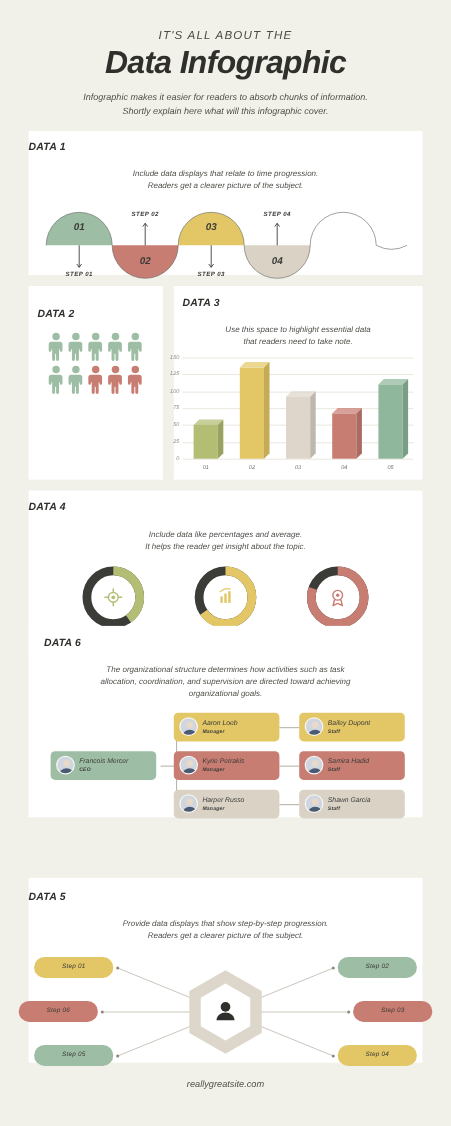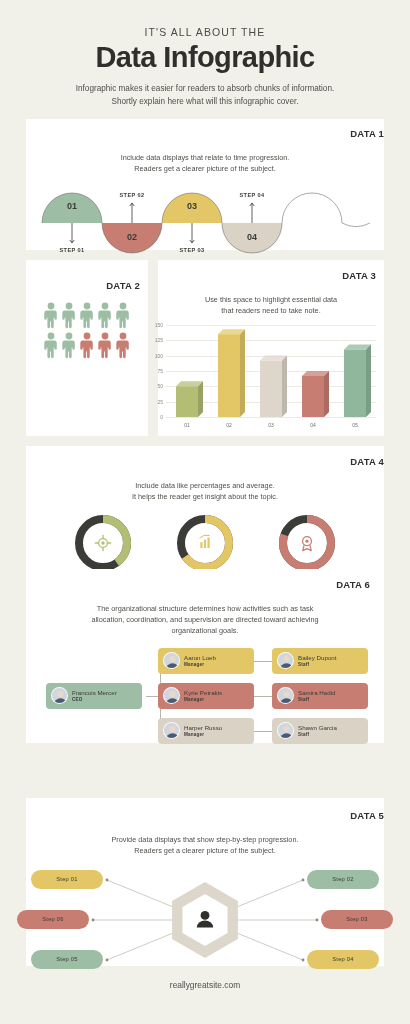--- a/index.html
+++ b/index.html
@@ -3,40 +3,40 @@
 <meta charset="utf-8">
 <style>
   * { box-sizing: border-box; margin: 0; padding: 0; }
   html, body {
     width: 410px; height: 1024px;
     background: #f1f1e9;
     font-family: "Liberation Sans", sans-serif;
     color: #3b3b38;
     overflow: hidden;
   }
-  .page { width: 410px; height: 848px; position: relative; }
+  .page { width: 410px; height: 848px; position: relative; font-style: italic; }
 
   
   .header { text-align: center; padding: 26px 20px 0; }
   .eyebrow {
     font-size: 10.5px; letter-spacing: 1.1px; color: #4a4a46;
     font-weight: 400; text-transform: uppercase;
   }
   .maintitle {
     font-size: 29px; font-weight: 700; letter-spacing: -0.6px;
     color: #2f2f2c; margin-top: 3px; text-align: center;
   }
   .subtitle {
     font-size: 8.2px; line-height: 1.55; color: #4f4f4a; margin-top: 9px;
   }
 
   
   .card { background: #ffffff; position: absolute; }
   .sec-title {
-    font-size: 9.5px; font-weight: 700; text-align: right;
+    font-size: 9.5px; font-weight: 700; text-align: left;
     color: #2f2f2c; letter-spacing: 0.2px;
   }
   .sec-desc {
     font-size: 7.3px; line-height: 1.5; text-align: center;
     color: #4f4f4a; margin-top: 14px;
   }
 
   
   #data1 { left: 26px; top: 119px; width: 358px; height: 131px; }
   #data1 .inner { padding-top: 9px; }

